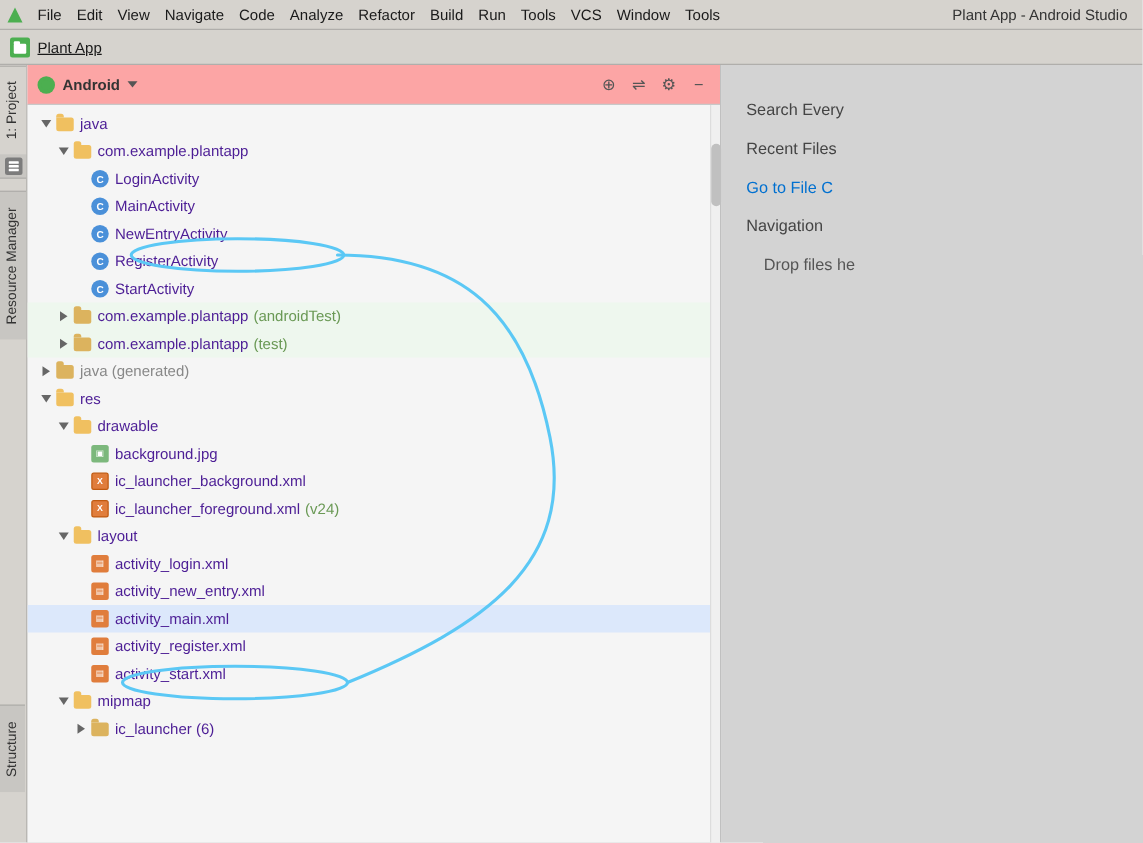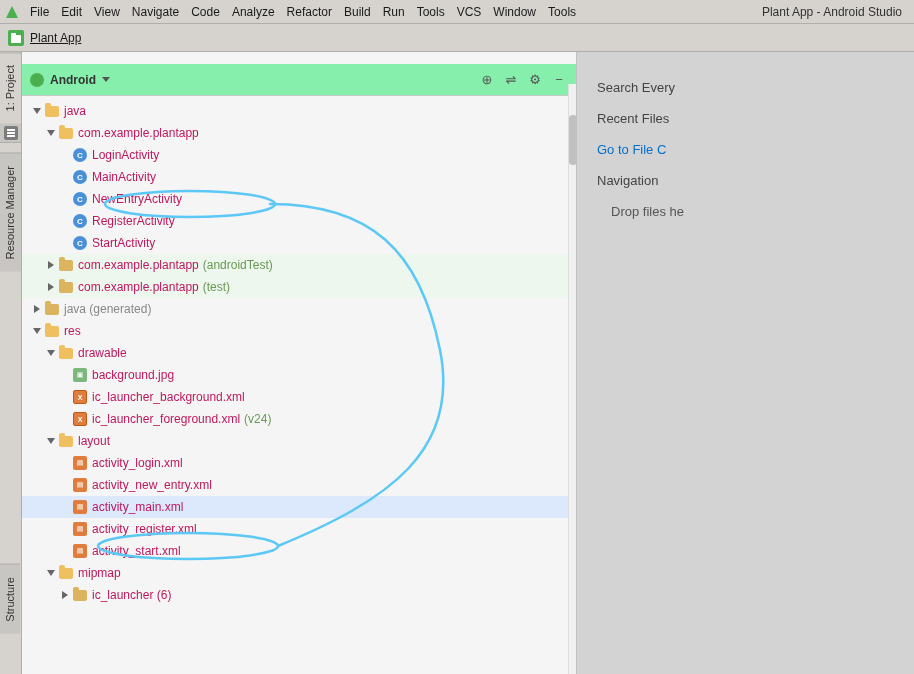--- a/index.html
+++ b/index.html
@@ -108,28 +108,27 @@
       width: 555px;
       background: #f5f5f5;
       border-right: 1px solid #c0c0c0;
       display: flex;
       flex-direction: column;
       position: relative;
     }
 
     
     .panel-header {
-      background: #86efac;
+      background: #fca5a5;
       height: 32px;
       display: flex;
       align-items: center;
       padding: 0 8px;
       border-bottom: 1px solid #c8c8c8;
       gap: 6px;
-      margin-top: 12px;
     }
     .panel-header-title {
       font-size: 12px;
       font-weight: 600;
       color: #333;
     }
     .panel-header-dropdown {
       display: flex;
       align-items: center;
       gap: 2px;
@@ -195,21 +194,21 @@
       border-left: 6px solid #666;
     }
     .expand-arrow-down {
       width: 0; height: 0;
       border-left: 4px solid transparent;
       border-right: 4px solid transparent;
       border-top: 6px solid #666;
     }
     .tree-label {
       font-size: 12px;
-      color: #be185d;
+      color: #4c1d95;
     }
     .tree-label-secondary {
       font-size: 12px;
       color: #6a9955;
       margin-left: 4px;
     }
     .folder-icon {
       width: 16px;
       height: 16px;
       margin-right: 4px;

